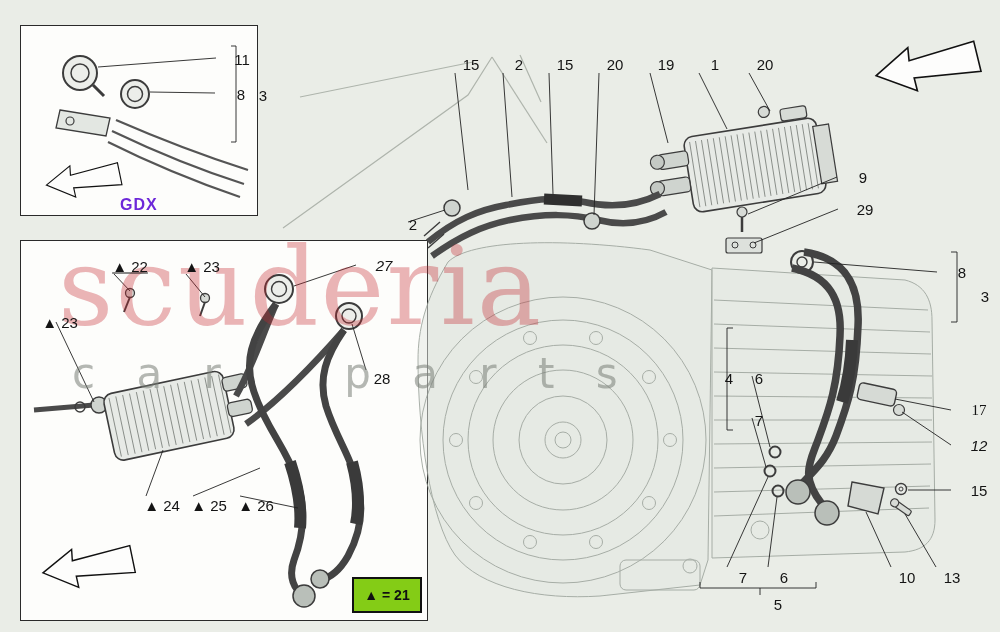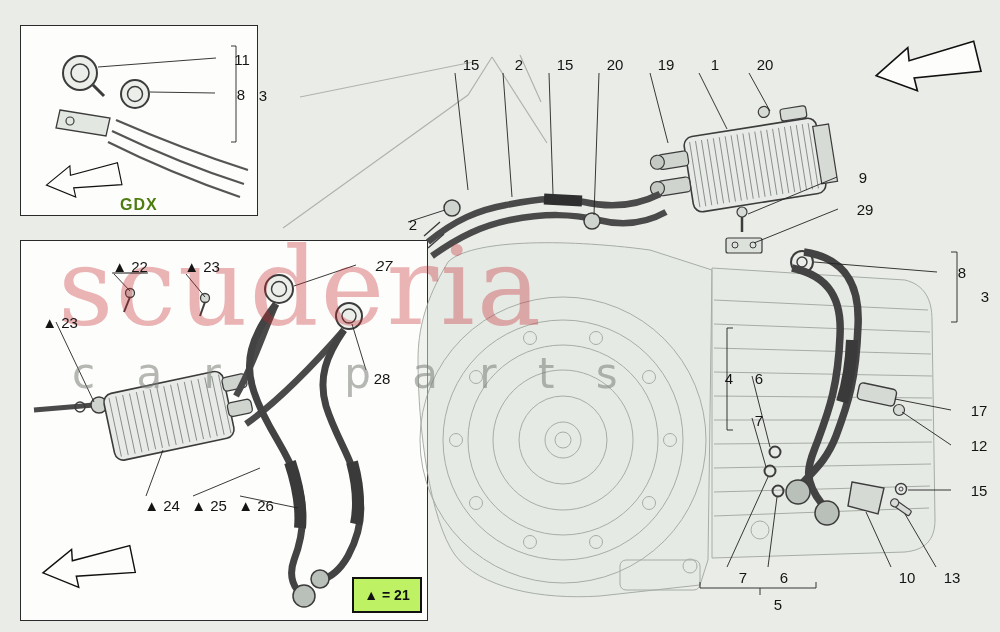--- a/index.html
+++ b/index.html
@@ -24,25 +24,25 @@
     color:rgba(120,126,119,0.55);letter-spacing:14px;margin-top:12px;margin-left:14px;
     white-space:pre;
   }
   .callout-layer{position:absolute;left:16px;top:0;width:1000px;height:620px;z-index:4;pointer-events:none;}
   .callout{
     position:absolute;transform:translate(-50%,-50%);
     font:15px "Liberation Sans",sans-serif;color:#141414;white-space:nowrap;
   }
   .gdx{
     position:absolute;left:120px;top:196px;z-index:4;
-    font:bold 16px "Liberation Sans",sans-serif;color:#4d7c0f;letter-spacing:1px;
+    font:bold 16px "Liberation Sans",sans-serif;color:#6d28d9;letter-spacing:1px;
   }
   .legend-box{
     position:absolute;left:352px;top:577px;width:66px;height:32px;z-index:4;
-    background:#bef264;border:2px solid #111;
+    background:#84cc16;border:2px solid #111;
     display:flex;align-items:center;justify-content:center;
     font:bold 14px "Liberation Sans",sans-serif;color:#111;
   }
 </style>
 </head>
 <body>
 
 <div class="page">
 
   <div class="inset" id="inset-top"></div>
@@ -251,22 +251,22 @@
       <span class="callout" style="left: 699px; top: 64px;">1</span>
       <span class="callout" style="left: 749px; top: 64px;">20</span>
       <span class="callout" style="left: 847px; top: 177px;">9</span>
       <span class="callout" style="left: 849px; top: 209px;">29</span>
       <span class="callout" style="left: 397px; top: 224px;">2</span>
       <span class="callout" style="left: 946px; top: 272px;">8</span>
       <span class="callout" style="left: 969px; top: 296px;">3</span>
       <span class="callout" style="left: 713px; top: 378px;">4</span>
       <span class="callout" style="left: 743px; top: 378px;">6</span>
       <span class="callout" style="left: 743px; top: 420px;">7</span>
-      <span class="callout" style="left: 963px; top: 410px;">17</span>
-      <span class="callout" style="left: 963px; top: 445px;">12</span>
+      <span class="callout" style="left: 963px; top: 410px; font-family: Liberation Serif, serif;">17</span>
+      <span class="callout" style="left: 963px; top: 445px; font-style: italic;">12</span>
       <span class="callout" style="left: 963px; top: 490px;">15</span>
       <span class="callout" style="left: 727px; top: 577px;">7</span>
       <span class="callout" style="left: 768px; top: 577px;">6</span>
       <span class="callout" style="left: 891px; top: 577px;">10</span>
       <span class="callout" style="left: 936px; top: 577px; text-align: center;">13</span>
       <span class="callout" style="left: 762px; top: 604px;">5</span>
     </div>
   <div class="callout-layer">
       <span class="callout" style="left: 226px; top: 59px;">11</span>
       <span class="callout" style="left: 225px; top: 94px;">8</span>

